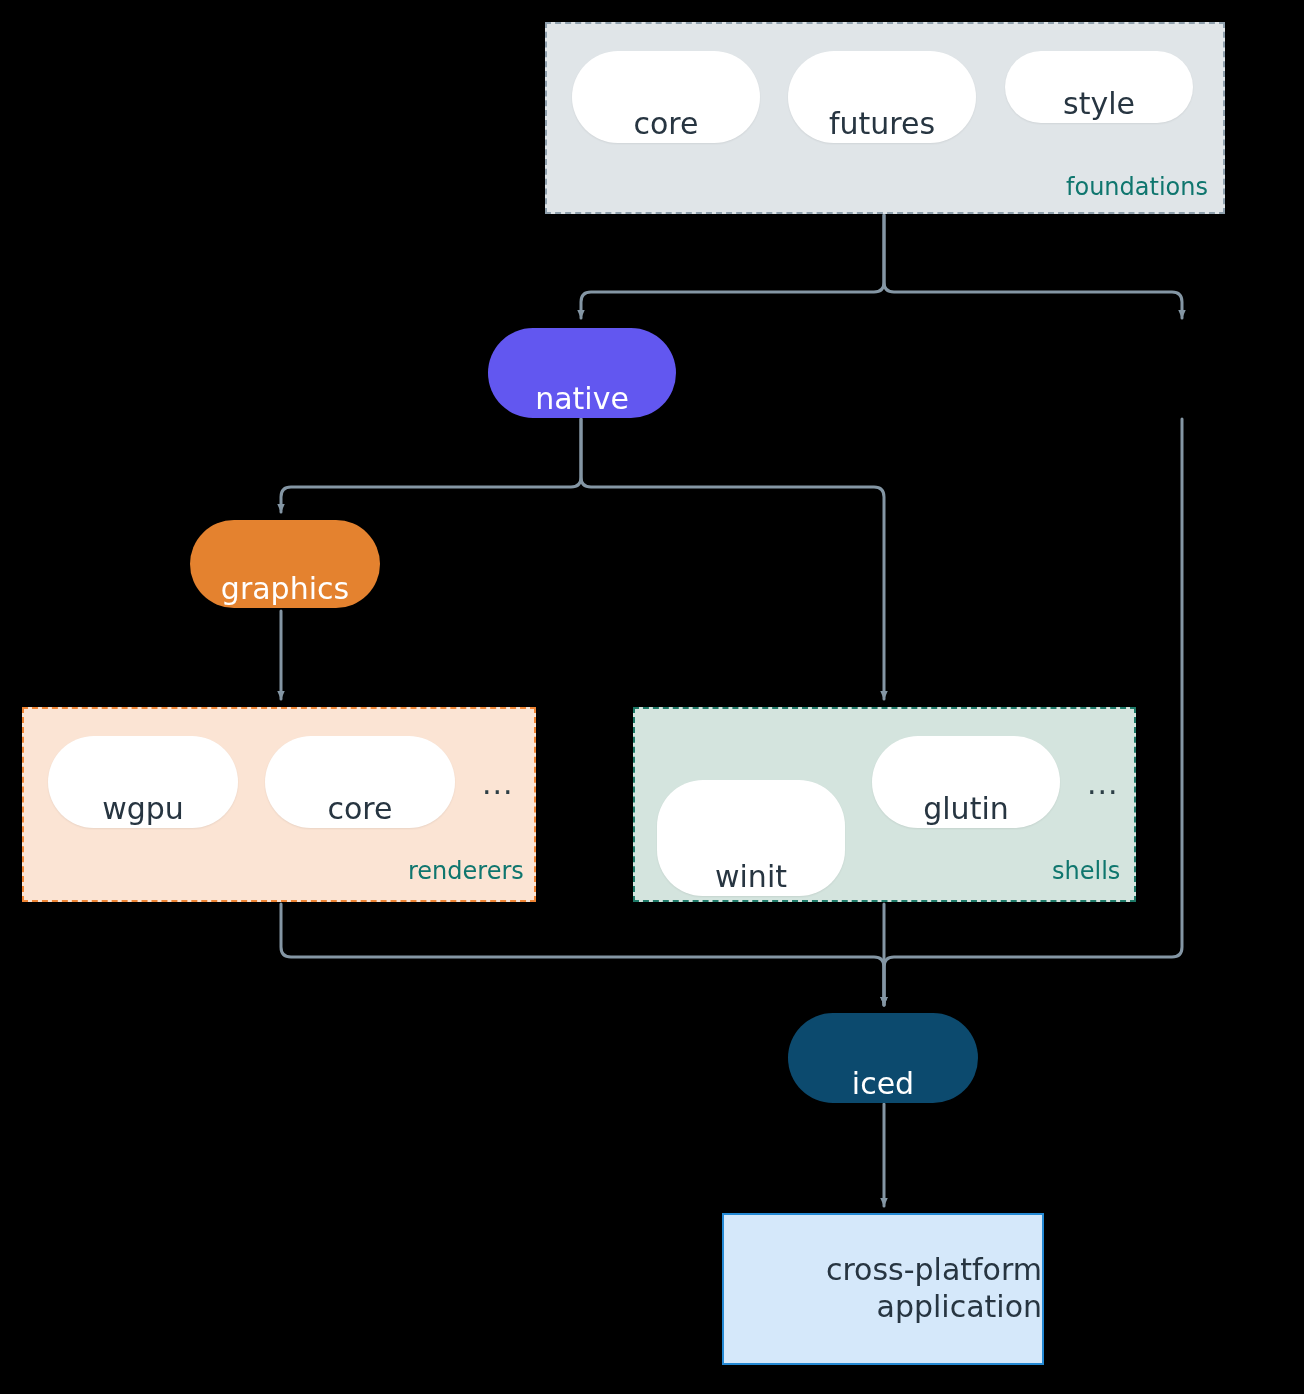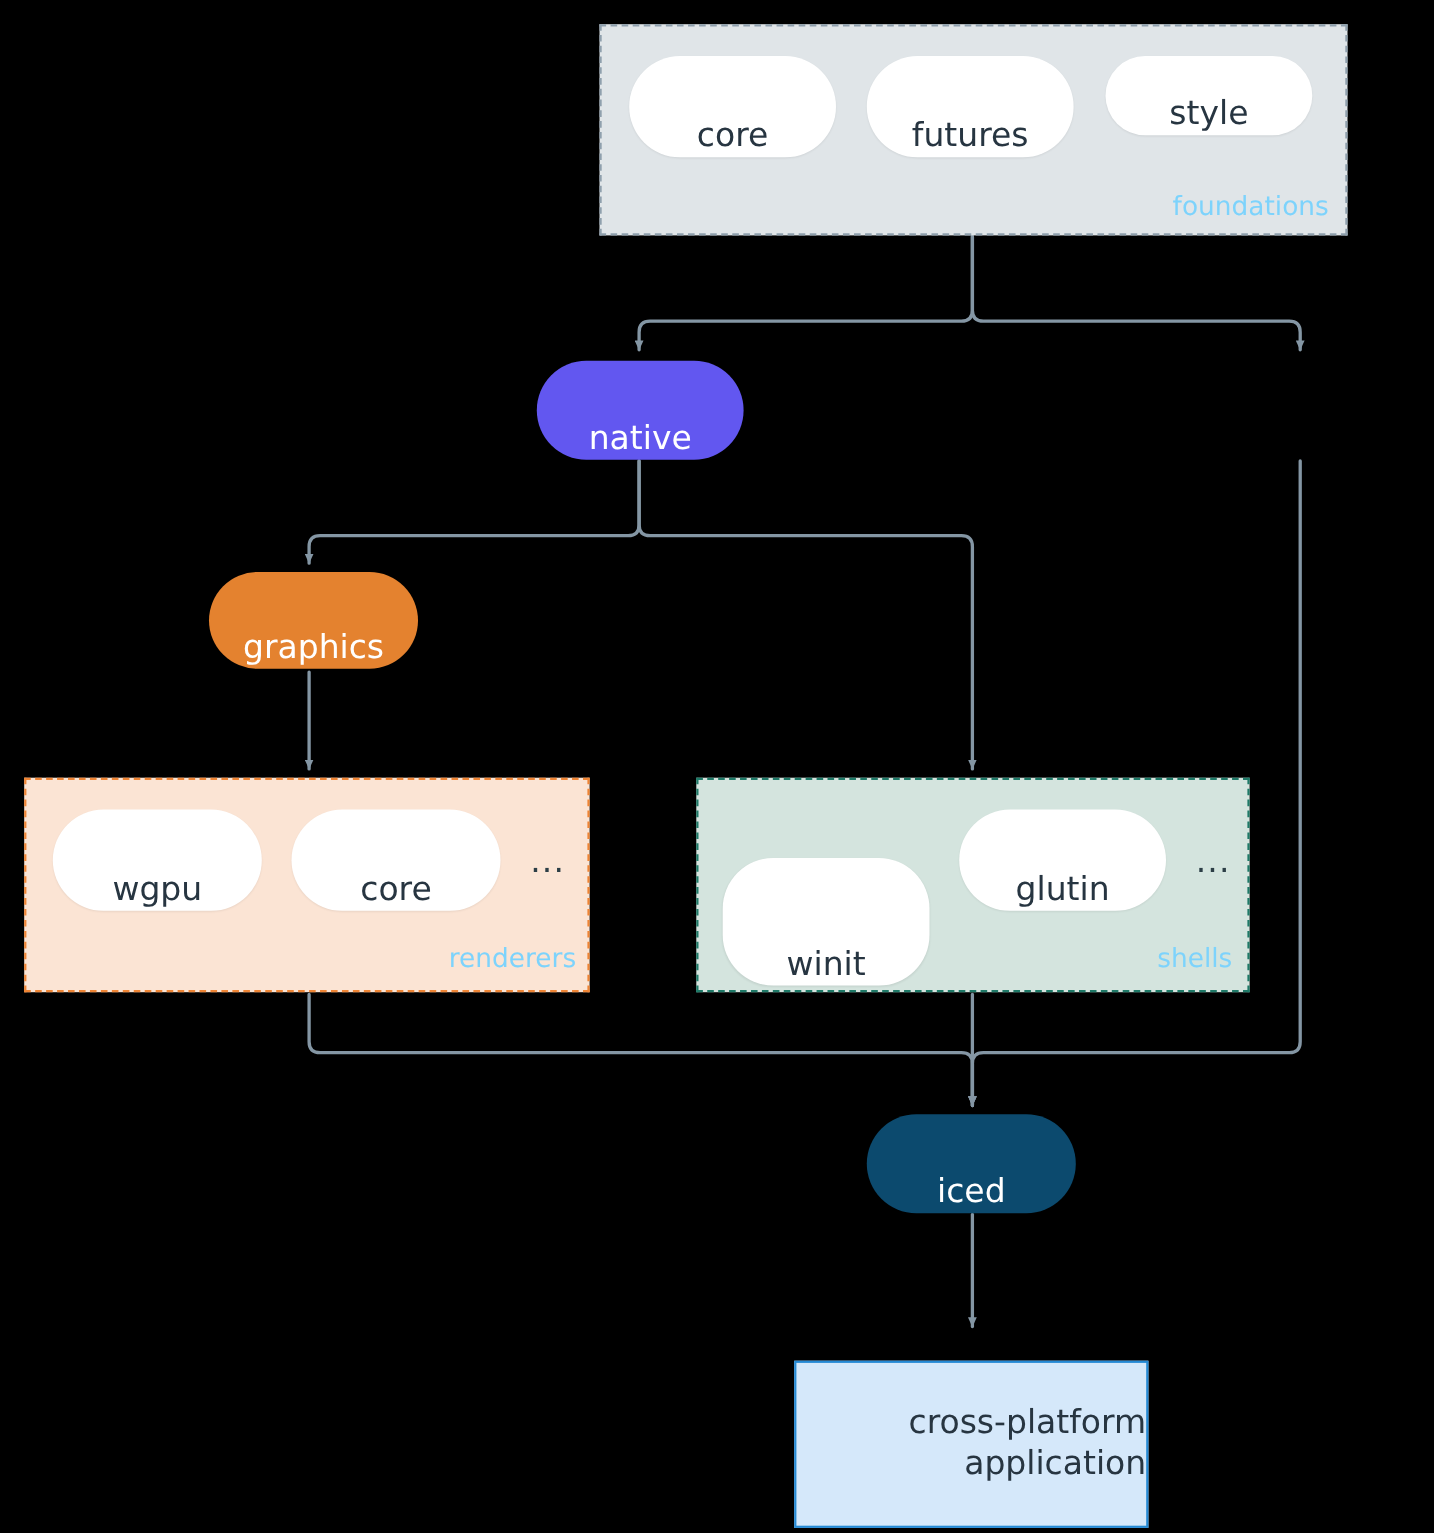--- a/index.html
+++ b/index.html
@@ -35,21 +35,21 @@
     line-height: 1.22;
   }
   
   .cluster {
     position: absolute;
     box-sizing: border-box;
   }
   .cluster-label {
     position: absolute;
     font-size: 24px;
-    color: #7dd3fc;
+    color: #0f766e;
     white-space: nowrap;
     text-align: right;
   }
   #cluster-foundations {
     left: 545px;
     top: 22px;
     width: 680px;
     height: 192px;
     background: #e0e5e8;
     border: 2px dashed #8fa0ad;
@@ -86,21 +86,20 @@
   }
   .purple { background: #6257f0; }
   .orange { background: #e4822f; }
   .blue   { background: #0c4a6e; }
   
   .rect-node {
     background: #d5e8fa;
     border: 2px solid #2489d4;
     color: #273541;
     font-size: 30px;
-    margin-top: 24px;
   }
   .ellipsis {
     position: absolute;
     color: #2c3e46;
     font-size: 30px;
     letter-spacing: 1px;
   }
 </style>
 </head>
 <body>

